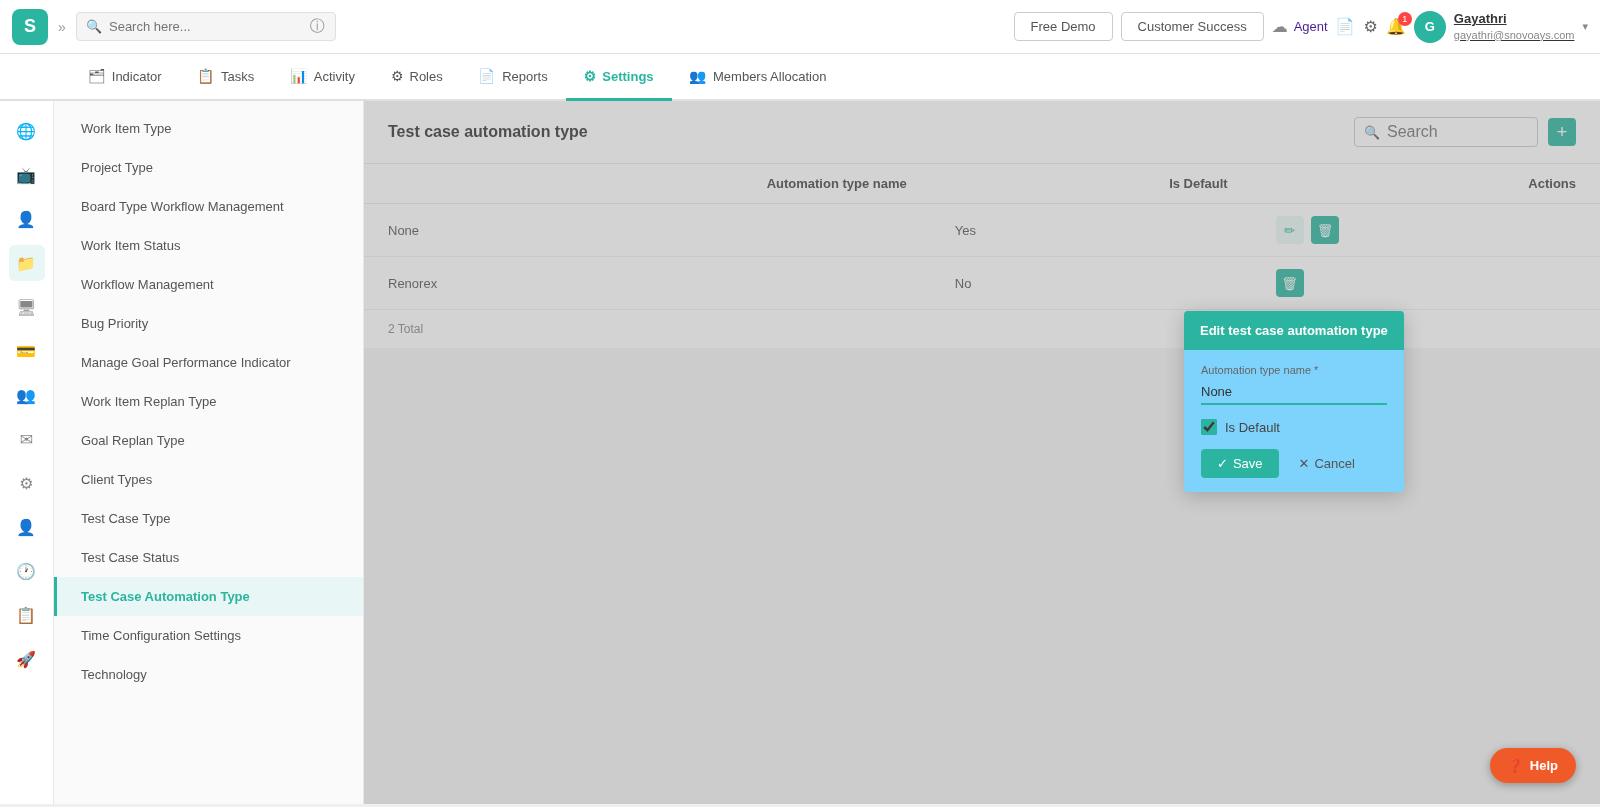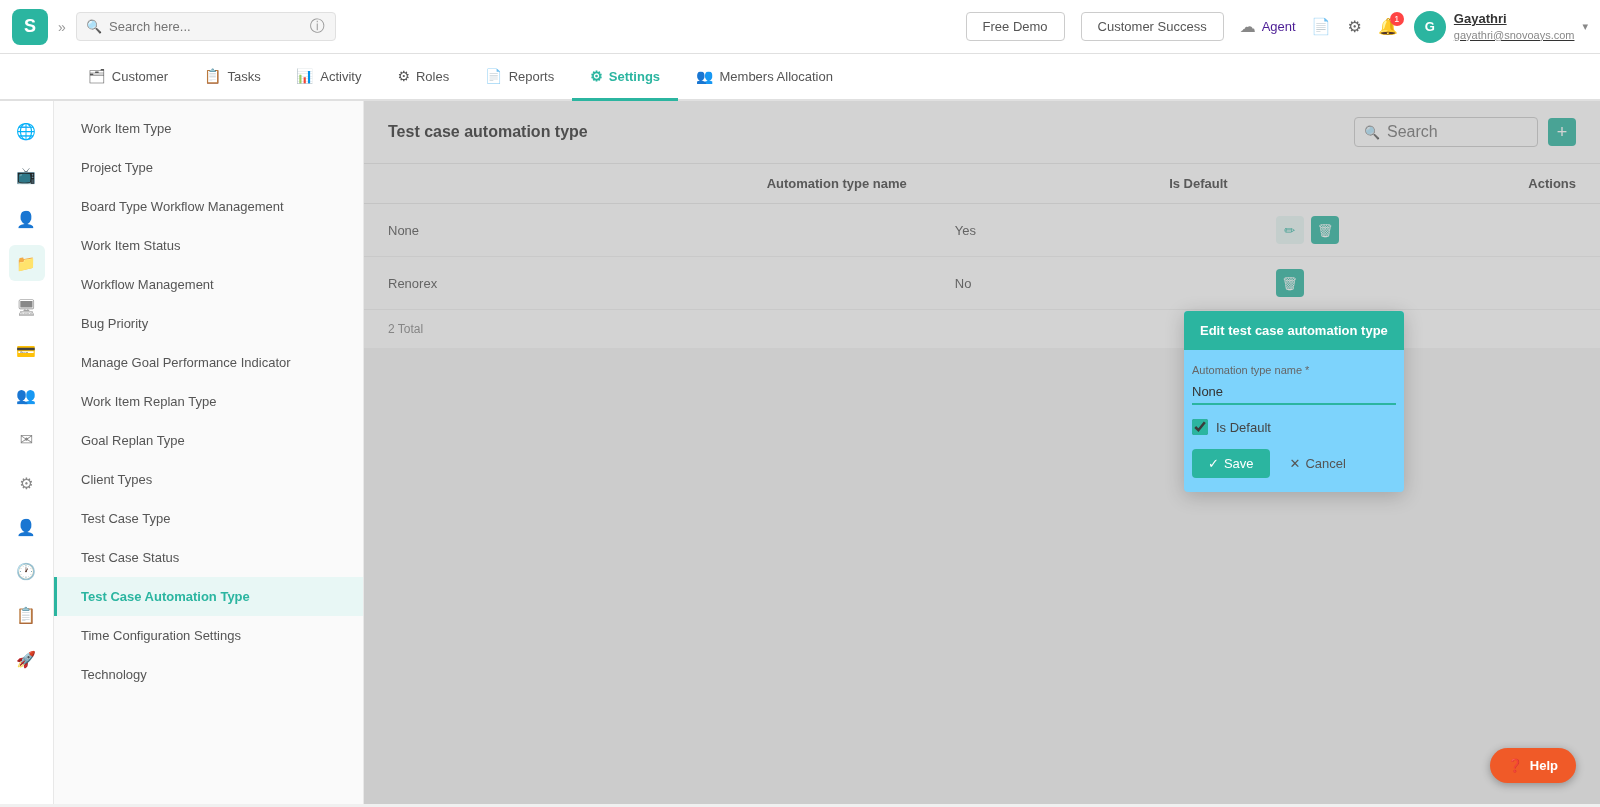--- a/index.html
+++ b/index.html
@@ -21,21 +21,21 @@
       display: flex; align-items: center; background: #f5f5f5;
       border: 1px solid #e0e0e0; border-radius: 4px; padding: 4px 10px;
       flex: 0 0 260px; gap: 6px;
     }
     .search-bar input {
       border: none; background: transparent; outline: none; font-size: 13px; color: #666; width: 100%;
     }
     .search-icon-sm { color: #999; font-size: 13px; }
     .info-icon { color: #999; font-size: 15px; cursor: pointer; }
     .spacer { flex: 1; }
-    .top-nav-actions { display: flex; align-items: center; gap: 16px; padding-left: 40px; }
+    .top-nav-actions { display: flex; align-items: center; gap: 8px; padding-left: 40px; }
     .top-btn {
       padding: 6px 16px; border: 1px solid #ccc; border-radius: 4px;
       background: #fff; cursor: pointer; font-size: 13px; color: #555;
     }
     .top-icon { color: #666; font-size: 16px; cursor: pointer; position: relative; }
     .badge {
       position: absolute; top: -5px; right: -6px;
       background: #f44; color: white; border-radius: 50%;
       width: 14px; height: 14px; font-size: 9px;
       display: flex; align-items: center; justify-content: center;
@@ -141,21 +141,21 @@
     
     .modal {
       position: absolute; top: 210px; left: 820px;
       background: #7dd3fc; border-radius: 4px; box-shadow: 0 4px 20px rgba(0,0,0,0.2);
       z-index: 20; width: 220px; overflow: hidden;
     }
     .modal-header {
       background: #2bb5a0; color: white; padding: 12px 16px;
       font-size: 13px; font-weight: 600;
     }
-    .modal-body { padding: 14px 8px; }
+    .modal-body { padding: 14px 17px; }
     .modal-field-label { font-size: 11px; color: #666; margin-bottom: 4px; }
     .modal-input {
       width: 100%; border: none; border-bottom: 2px solid #2bb5a0;
       outline: none; font-size: 13px; padding: 4px 0; color: #333;
       background: transparent;
     }
     .modal-checkbox-row { display: flex; align-items: center; gap: 8px; margin: 14px 0; }
     .modal-checkbox {
       width: 16px; height: 16px; accent-color: #2bb5a0; cursor: pointer;
     }
@@ -213,21 +213,21 @@
         <span class="user-email">gayathri@snovoays.com</span>
       </div>
       <span class="chevron-down">▾</span>
     </div>
   </div>
 </div>
 
 <div class="second-nav">
   <div class="nav-tab">
     <span class="nav-tab-icon">🗂</span>
-    <span>Customer</span>
+    <span>Indicator</span>
   </div>
   <div class="nav-tab">
     <span class="nav-tab-icon">📋</span>
     <span>Tasks</span>
   </div>
   <div class="nav-tab">
     <span class="nav-tab-icon">📊</span>
     <span>Activity</span>
   </div>
   <div class="nav-tab">

